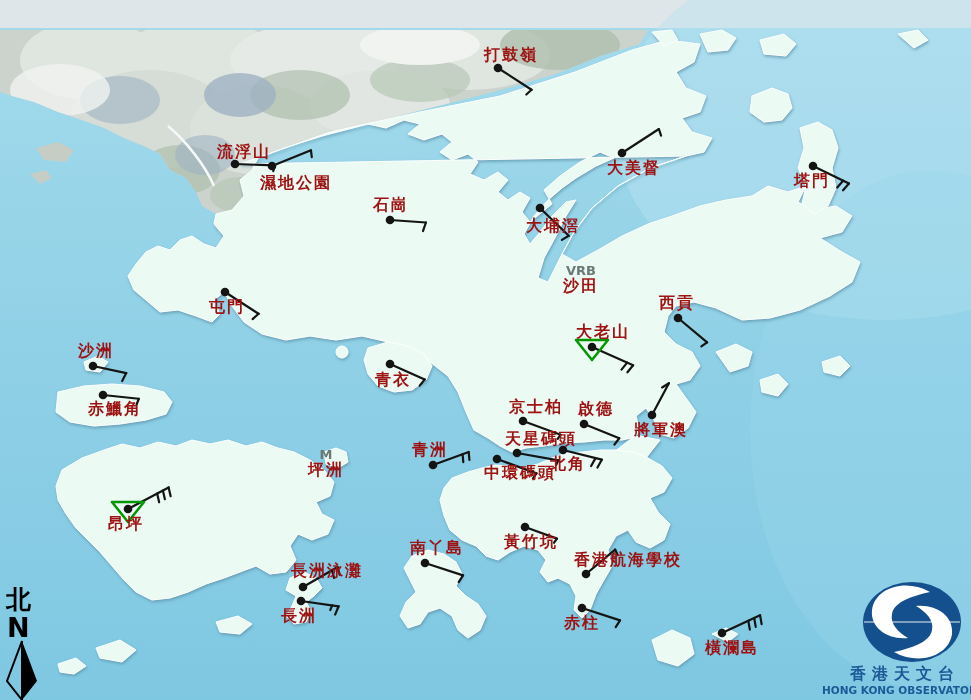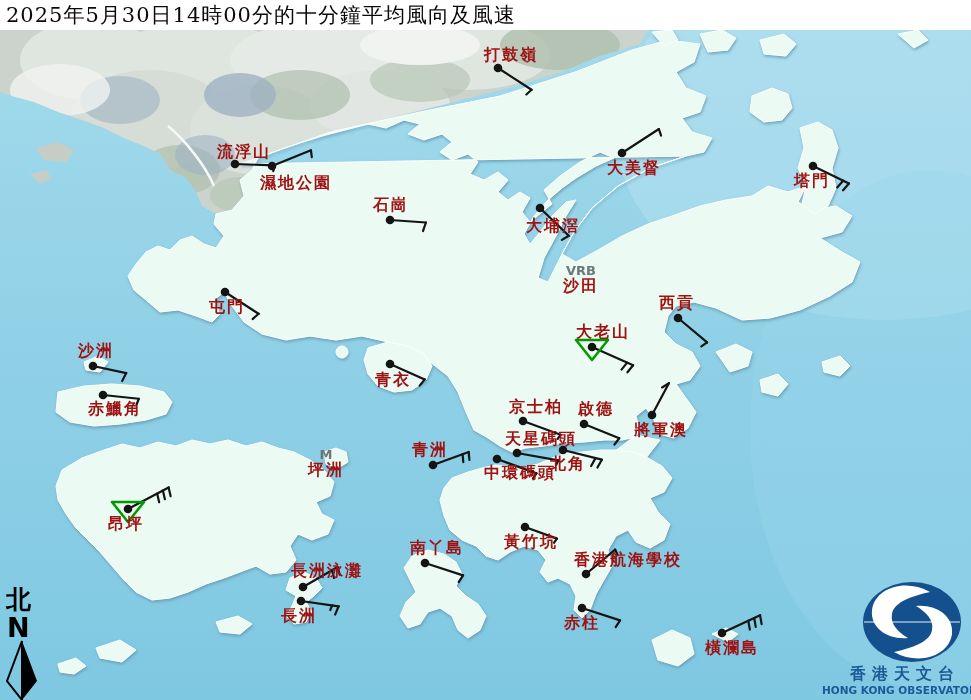--- a/index.html
+++ b/index.html
@@ -11,23 +11,20 @@
                font-family:"DejaVu Serif","Liberation Serif",serif;}
   svg{position:absolute;left:0;top:0;}
   .stlabel{font-family:"DejaVu Serif","Liberation Serif",serif;font-weight:bold;
            font-size:16px;letter-spacing:2px;}
   .stnote{font-family:"DejaVu Sans","Liberation Sans",sans-serif;font-weight:bold;font-size:13px;}
 </style>
 </head>
 <body>
 
 <div id="stage">
-  <div id="titlebar">
-    <span class="t">2025年5月30日14時00分的十分鐘平均風向及風速</span>
-  </div>
 
   <svg id="map" width="971" height="700" viewBox="0 0 971 700" xmlns="http://www.w3.org/2000/svg">
     <defs>
       <linearGradient id="seaGrad" x1="0" y1="0" x2="0" y2="1">
         <stop offset="0" stop-color="#a2daec"></stop>
         <stop offset="0.5" stop-color="#8fd0e6"></stop>
         <stop offset="1" stop-color="#7fc8e2"></stop>
       </linearGradient>
       <filter id="coast" x="-8%" y="-8%" width="116%" height="116%">
         <feDropShadow dx="0.8" dy="1.8" stdDeviation="1.4" flood-color="#5b93a8" flood-opacity="0.75"></feDropShadow>

